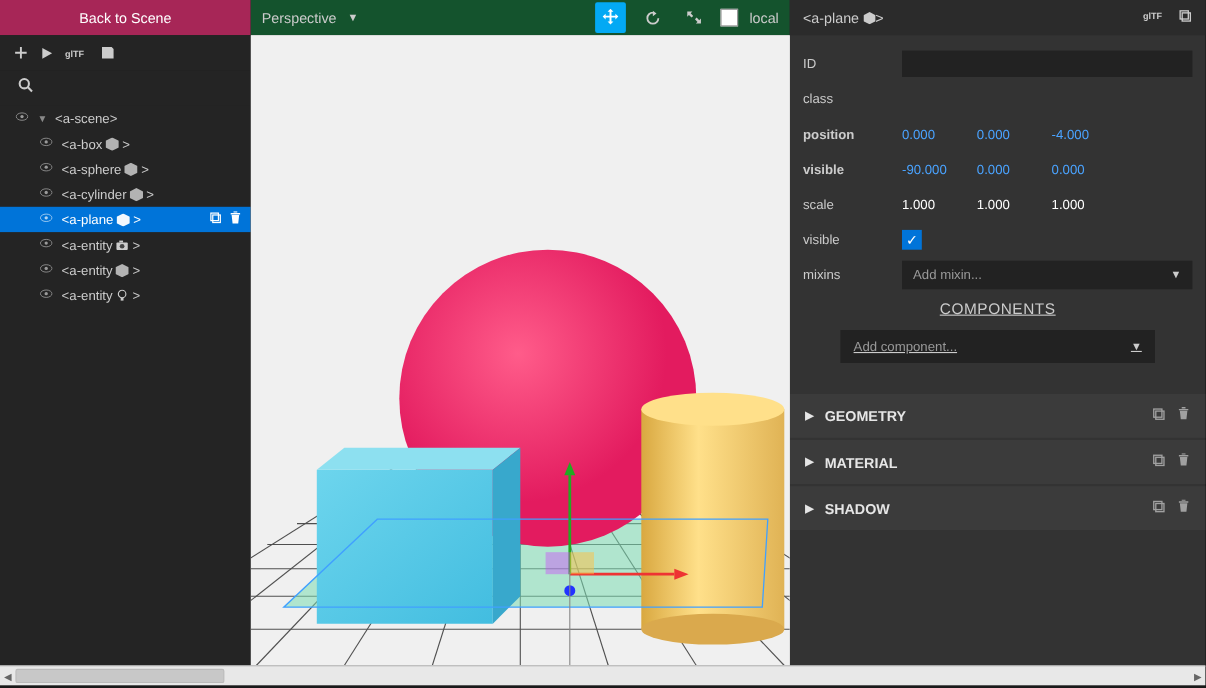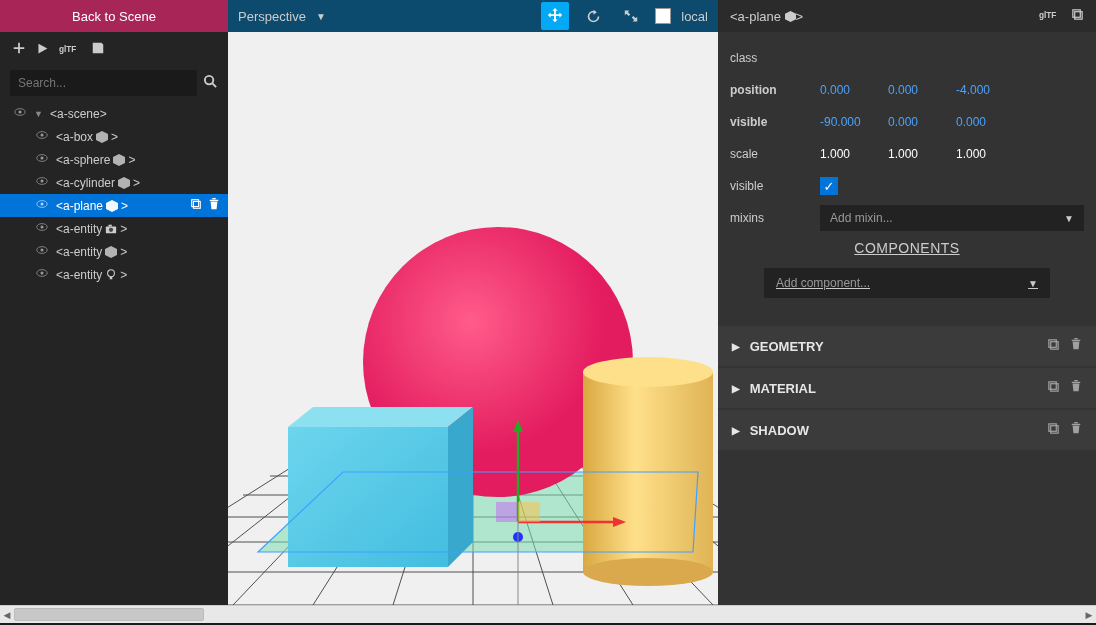--- a/index.html
+++ b/index.html
@@ -21,21 +21,21 @@
 .tree-item .eye { width: 14px; flex-shrink: 0; opacity: 0.7; }
 .tree-item .arrow { width: 10px; font-size: 9px; opacity: 0.6; }
 .tree-label { display: flex; align-items: center; gap: 3px; }
 .tree-item .trail { margin-left: auto; display: flex; gap: 6px; }
 .tree-item svg { width: 12px; height: 12px; }
 .indent1 { padding-left: 14px; }
 .indent2 { padding-left: 36px; }
 
 
 .viewport { flex: 1; background: #2b2b2b; display: flex; flex-direction: column; }
-.view-toolbar { height: 32px; background: #0c4a6e; display: flex; align-items: center; padding: 0 10px; color: #ccc; font-size: 13px; gap: 10px; }
+.view-toolbar { height: 32px; background: #14532d; display: flex; align-items: center; padding: 0 10px; color: #ccc; font-size: 13px; gap: 10px; }
 .persp { display: flex; align-items: center; gap: 10px; cursor: pointer; }
 .vt-spacer { flex: 1; }
 .vt-btn { width: 28px; height: 28px; display: flex; align-items: center; justify-content: center; cursor: pointer; border-radius: 2px; }
 .vt-btn.active { background: #03a9f4; }
 .vt-checkbox { width: 16px; height: 16px; background: #fff; border: 1px solid #999; }
 .canvas3d { flex: 1; background: #f0f0f0; position: relative; overflow: hidden; }
 
 
 .right-panel { width: 378px; background: #333; color: #ccc; display: flex; flex-direction: column; }
 .rp-header { height: 32px; display: flex; align-items: center; padding: 0 12px; background: #2b2b2b; font-size: 13px; }
@@ -92,21 +92,20 @@
             <text x="0" y="10" font-size="9" fill="#ccc" font-weight="bold">glTF</text>
           </svg>
         </span>
       <span class="i">
           <svg viewBox="0 0 16 16" width="14" height="14">
             <path fill="#ccc" d="M2 2h10l2 2v10H2V2zm2 8h8v3H4v-3zm1-7h5v3H5V3z"></path>
           </svg>
         </span>
     </div>
     <div class="search-row">
-      <input class="search-input" placeholder="Search..." style="">
       <span class="search-icon"><svg viewBox="0 0 16 16" width="15" height="15">
             <circle cx="6.5" cy="6.5" r="4.5" fill="none" stroke="#ccc" stroke-width="2"></circle>
             <path stroke="#ccc" stroke-width="2" d="M10 10l4 4"></path>
           </svg></span>
     </div>
 
     <div class="tree">
       <div class="tree-item indent1">
         <span class="eye"><svg viewBox="0 0 16 10" width="14" height="10">
               <ellipse cx="8" cy="5" rx="7" ry="4.5" fill="none" stroke="#ccc" stroke-width="1"></ellipse>
@@ -339,20 +338,24 @@
               <text x="0" y="10" font-size="9" fill="#ccc" font-weight="bold">glTF</text>
             </svg></span>
         <span><svg viewBox="0 0 14 14" width="13" height="13">
               <rect x="2" y="2" width="8" height="8" fill="none" stroke="#ccc" stroke-width="1.3"></rect>
               <rect x="4" y="4" width="8" height="8" fill="none" stroke="#ccc" stroke-width="1.3"></rect>
             </svg></span>
       </span>
     </div>
     <div class="rp-body">
       <div class="prop-row">
+        <span class="prop-label">ID</span>
+        <input class="prop-input" value="" style="">
+      </div>
+      <div class="prop-row">
         <span class="prop-label">class</span>
       </div>
       <div class="prop-row">
         <span class="prop-label bold">position</span>
         <div class="prop-vals">
           <span>0.000</span>
           <span>0.000</span>
           <span>-4.000</span>
         </div>
       </div>

